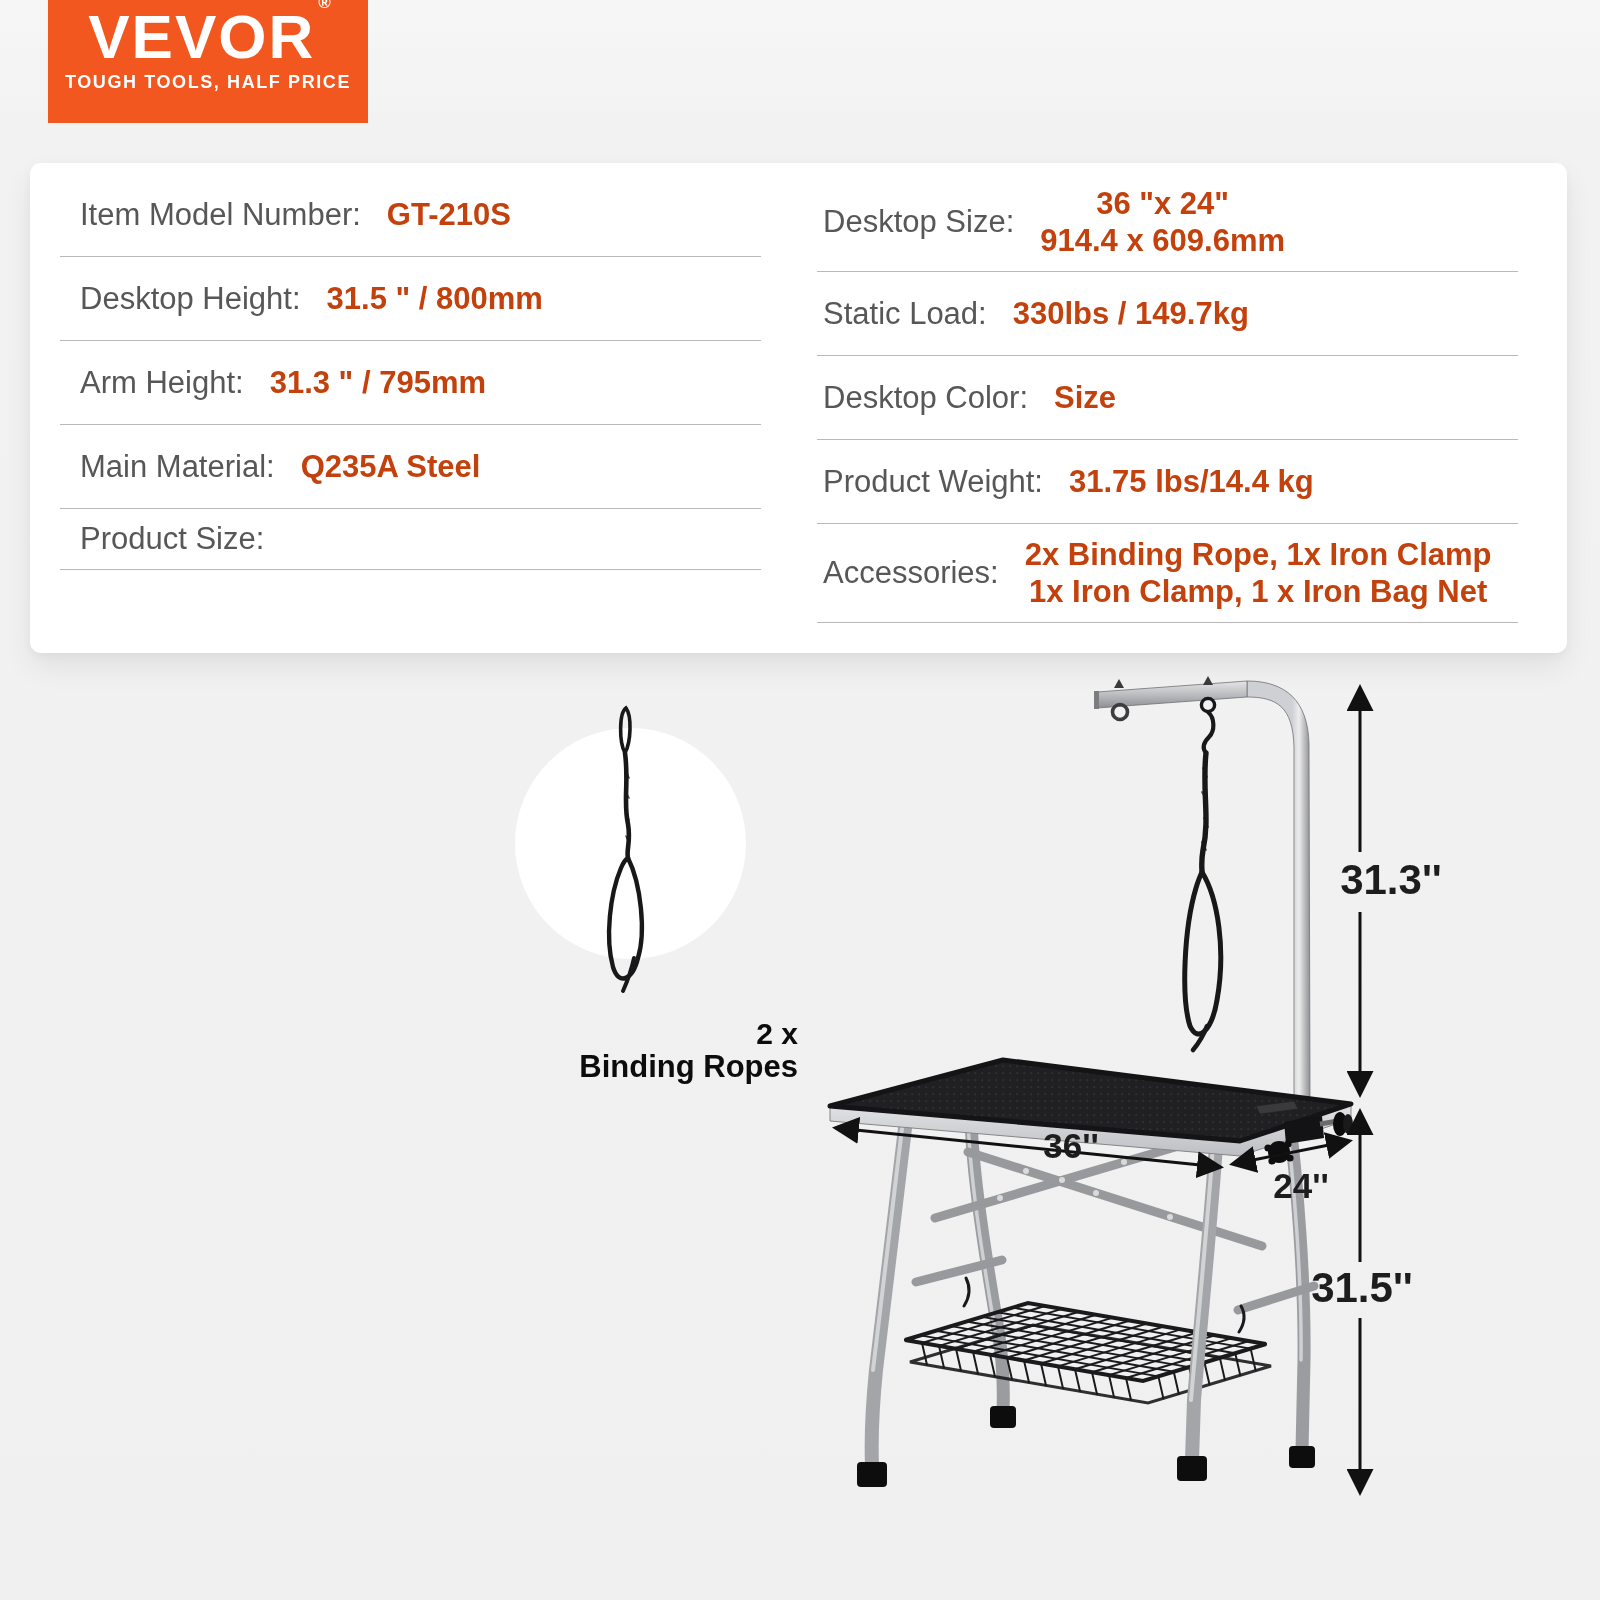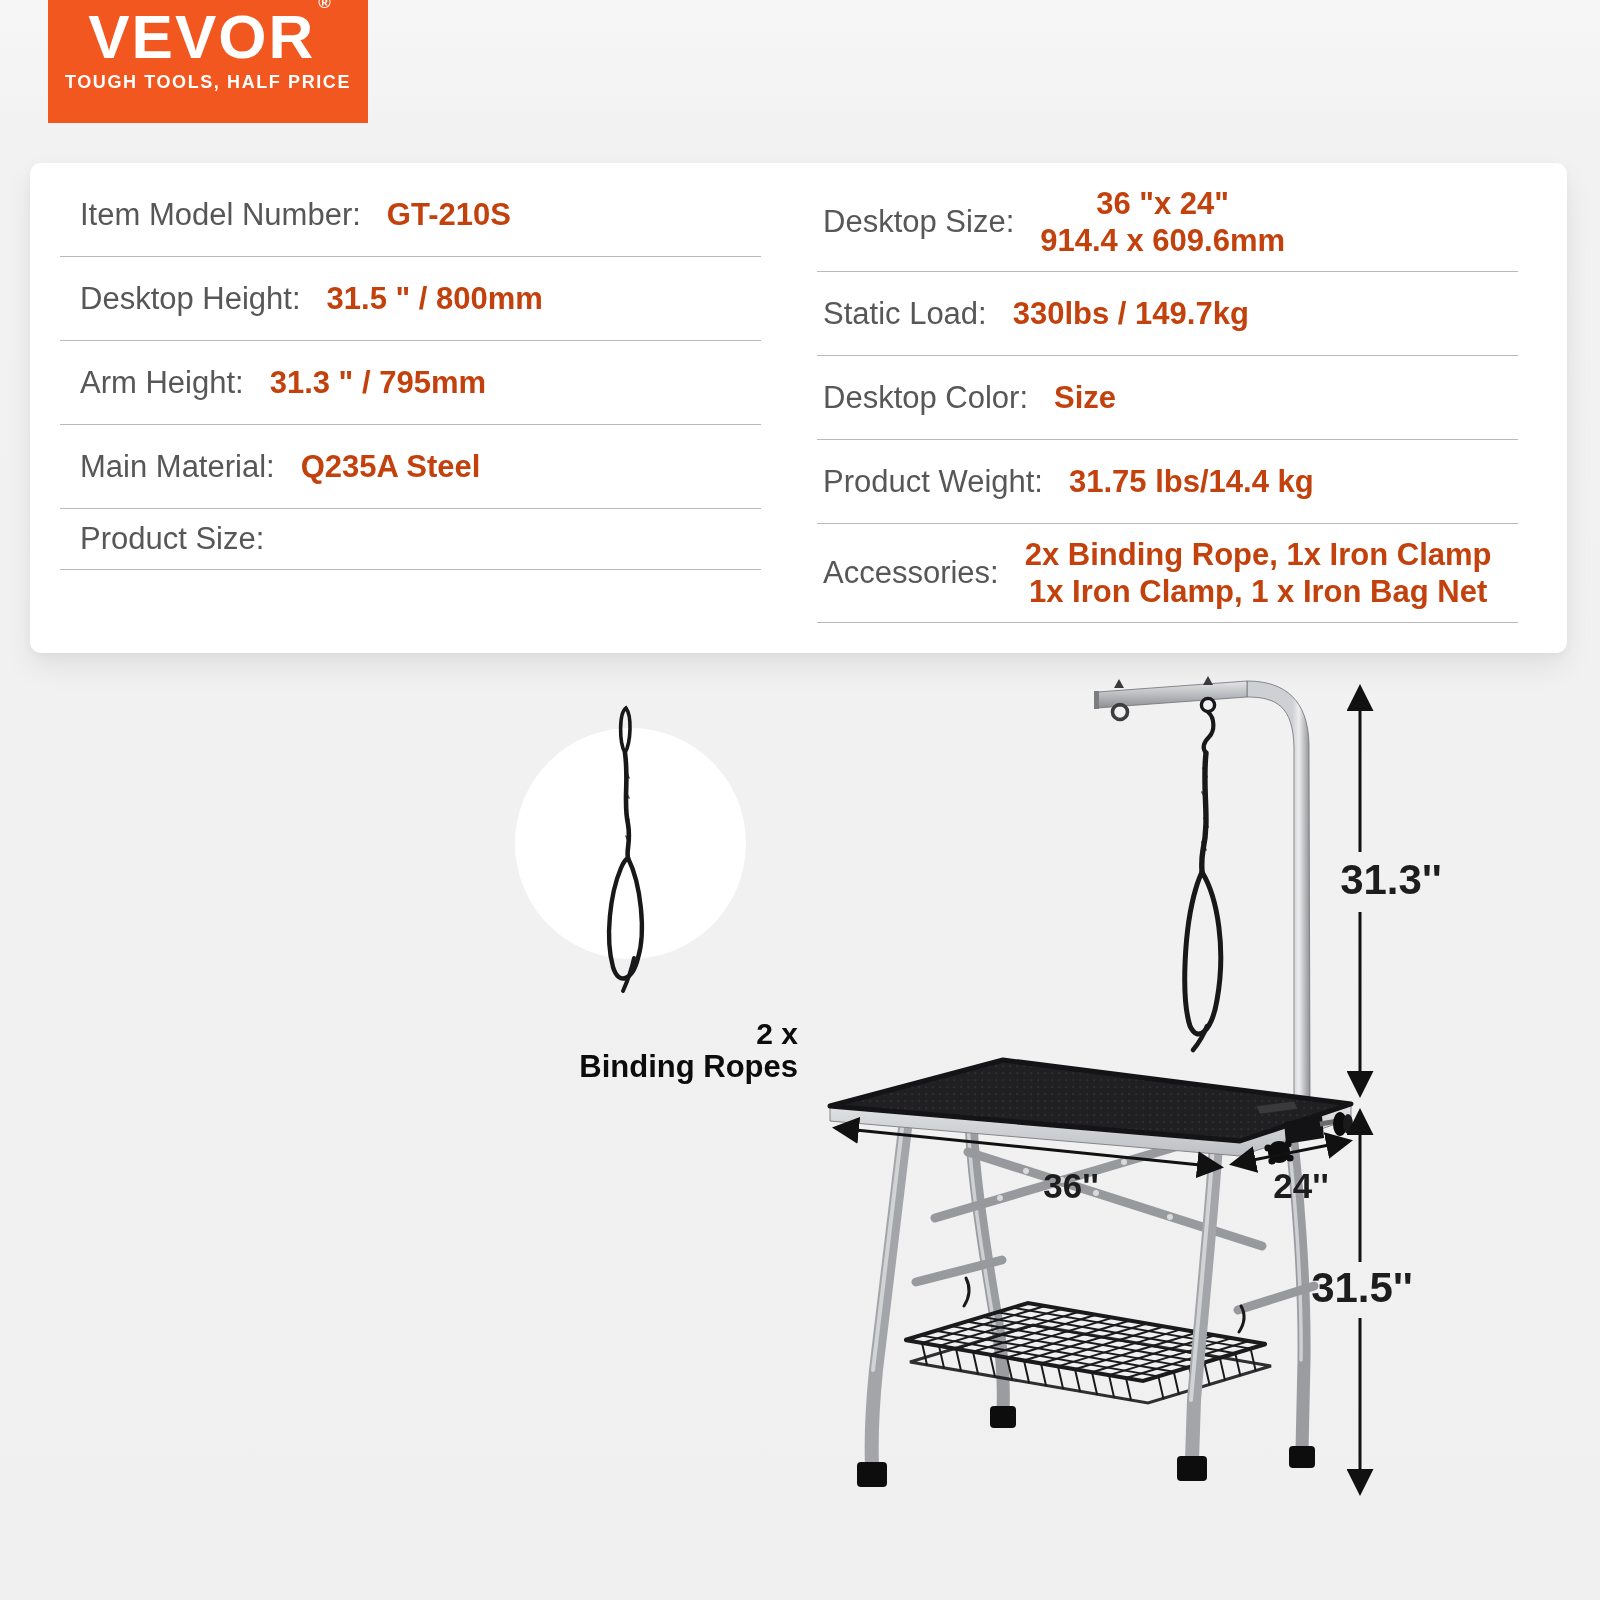--- a/index.html
+++ b/index.html
@@ -37,21 +37,21 @@
   .rope-caption .qty{display:block;font-size:30px;font-weight:bold;line-height:32px;}
   .rope-caption .nm{display:block;font-size:31px;font-weight:bold;line-height:34px;}
 
   
   .illu{position:absolute;left:780px;top:640px;width:820px;height:920px;}
   .dim{position:absolute;font-weight:bold;color:#1d1d1d;text-align:center;}
   .dim.big{font-size:42px;}
   .dim.small{font-size:35px;}
   #dim-arm{left:1296px;top:856px;width:190px;}
   #dim-leg{left:1267px;top:1264px;width:190px;}
-  #dim-len{left:1023px;top:1166px;width:96px;}
+  #dim-len{left:1023px;top:1126px;width:96px;}
   #dim-dep{left:1253px;top:1166px;width:96px;}
 </style>
 </head>
 <body>
 
 <div id="page">
 
   <div class="logo">
     <div class="logo-brand"><span>VEVOR</span><sup>®</sup></div>
     <div class="logo-tagline">TOUGH TOOLS, HALF PRICE</div>

